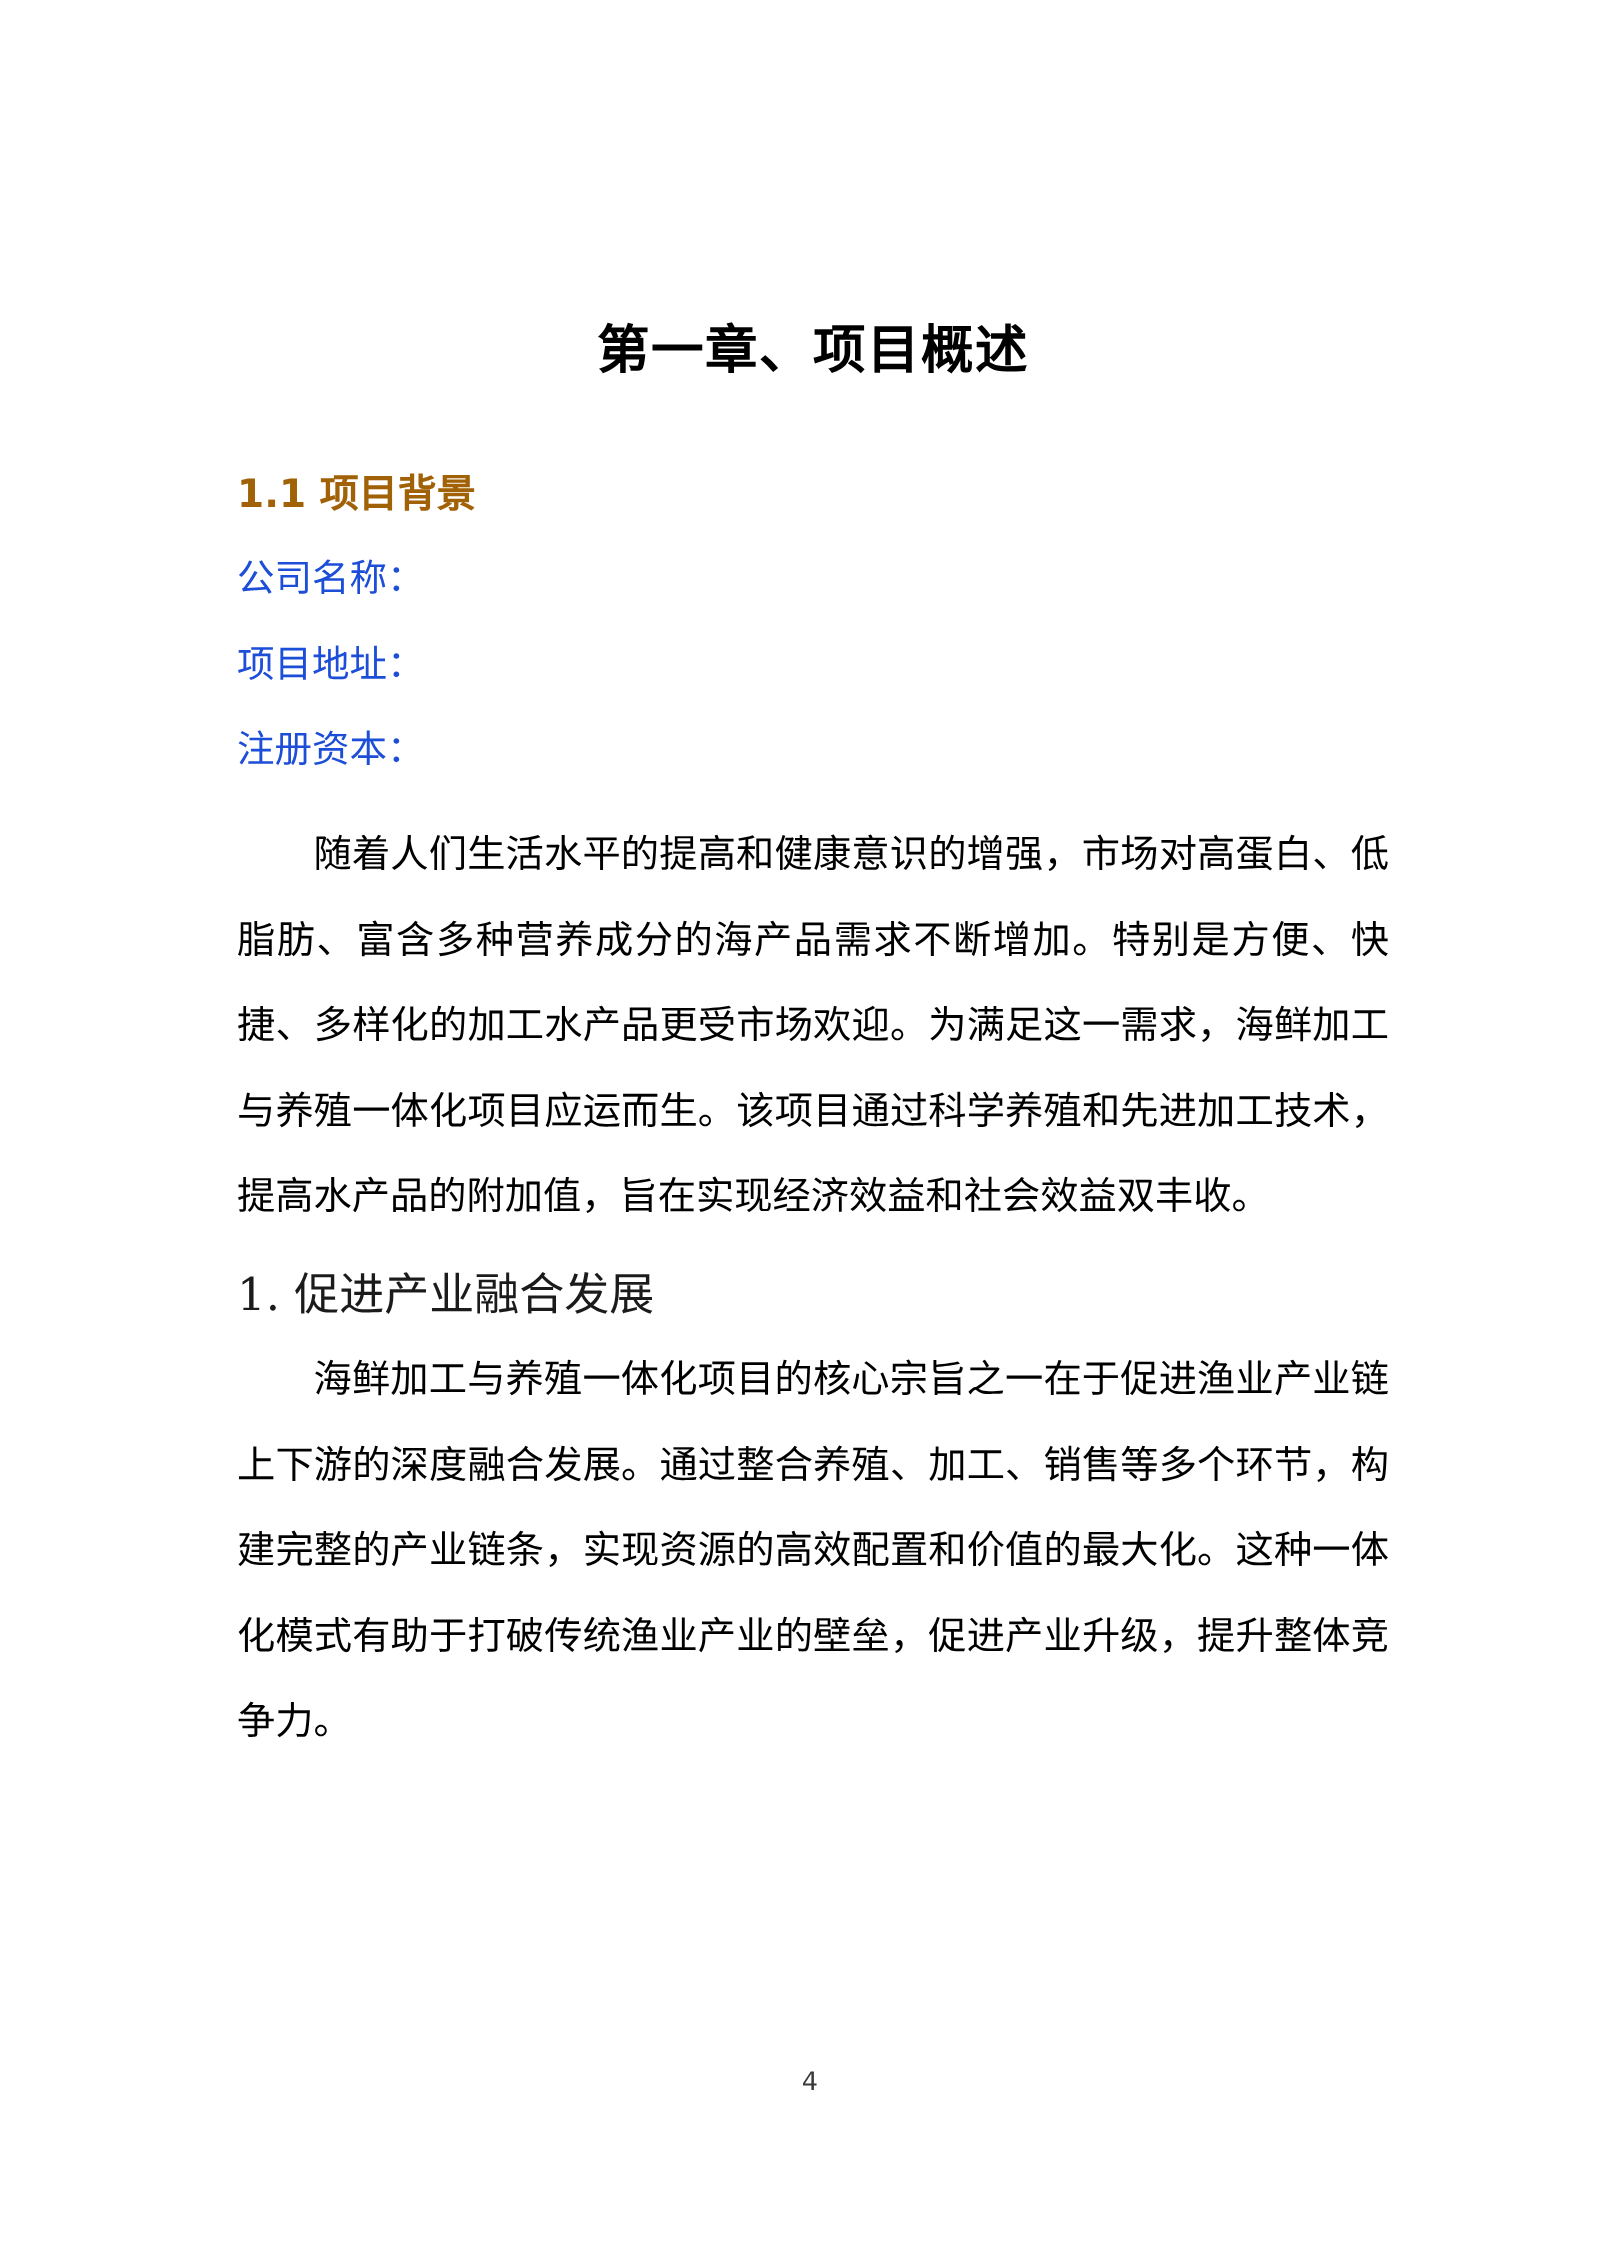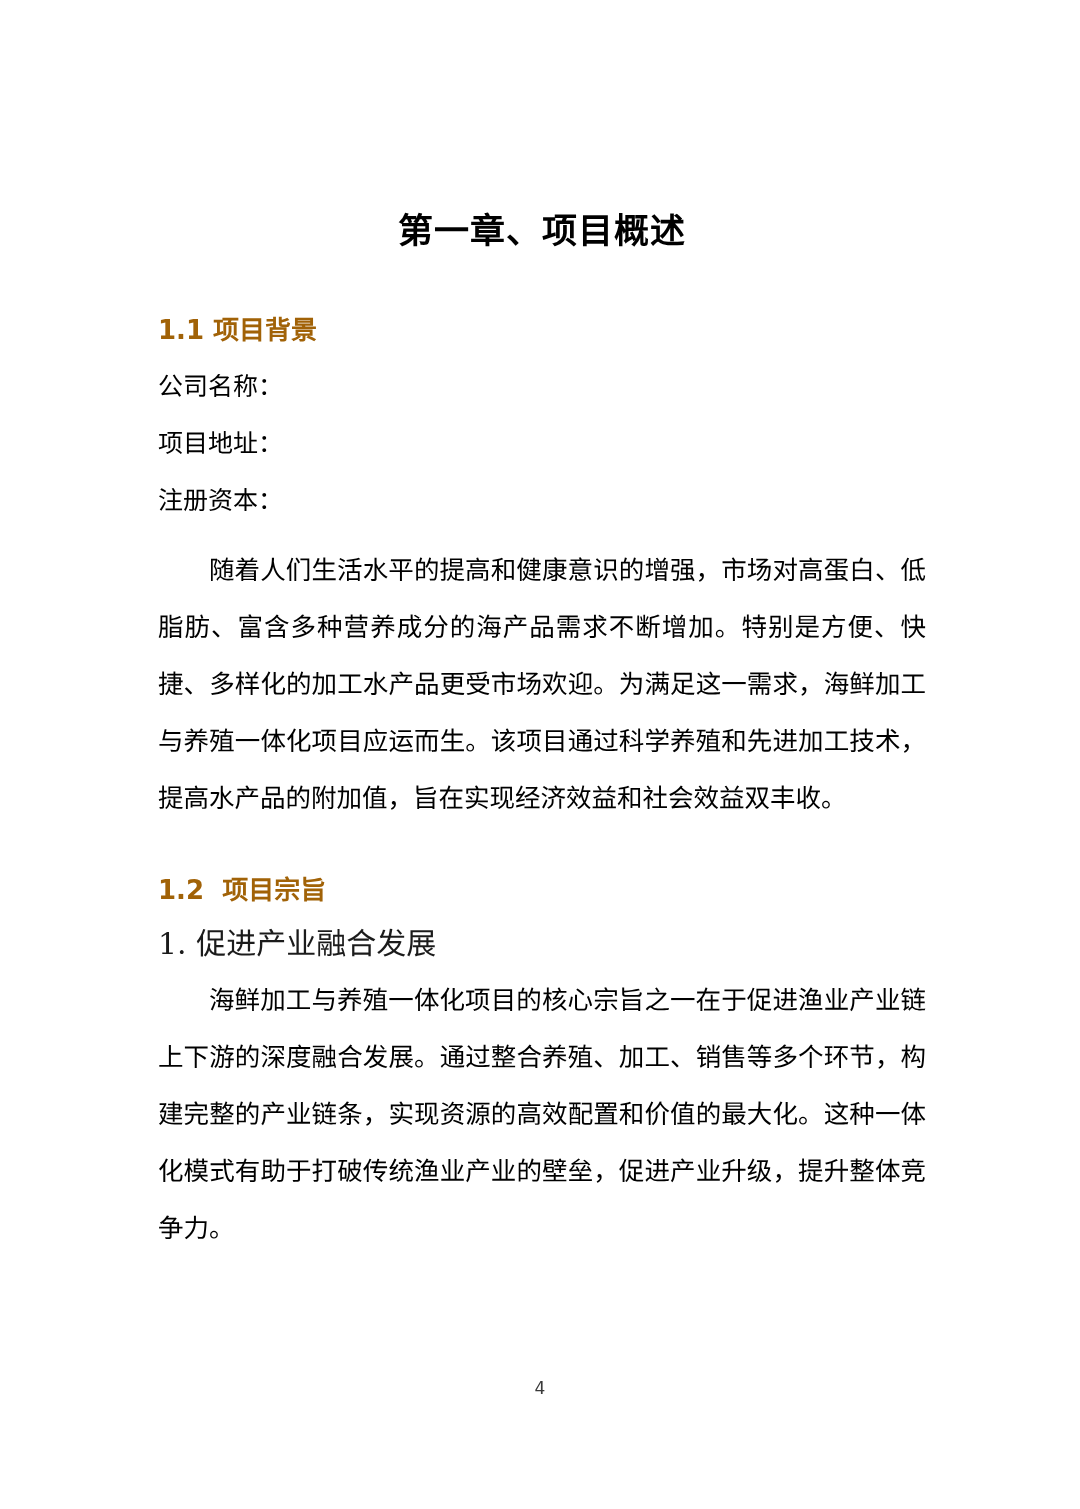--- a/index.html
+++ b/index.html
@@ -27,21 +27,21 @@
     position: absolute;
     left: 158px;
     top: 0;
     width: 768px;
   }
 
   
   .doc-title {
     margin: 0;
     padding: 0;
-    font-family: Liberation Mono, monospace;
+    font-family: Liberation Serif, serif;
     font-weight: 700;
     font-size: 35px;
     line-height: 44px;
     letter-spacing: 1px;
     text-align: center;
     color: #000000;
     padding-top: 212px;
   }
 
   
@@ -59,21 +59,21 @@
 
   .heading-1-1 { padding-top: 57px; }
   .heading-1-2 { padding-top: 46px; }
 
   
   .label-line {
     margin: 0;
     padding: 0;
     font-size: 25px;
     line-height: 57px;
-    color: #000000;
+    color: #1d4ed8;
     text-align: left;
     font-family: Liberation Serif, serif;
   }
   .label-line.first { padding-top: 11px; }
 
   
   .body-para {
     margin: 0;
     padding: 0;
     font-size: 25.5px;
@@ -124,21 +124,20 @@
     <h2 class="section-heading heading-1-1">1.1 项目背景</h2>
 
     <p class="label-line first">公司名称：</p>
 
     <p class="label-line">项目地址：</p>
 
     <p class="label-line">注册资本：</p>
 
     <p class="body-para after-labels">随着人们生活水平的提高和健康意识的增强，市场对高蛋白、低脂肪、富含多种营养成分的海产品需求不断增加。特别是方便、快捷、多样化的加工水产品更受市场欢迎。为满足这一需求，海鲜加工与养殖一体化项目应运而生。该项目通过科学养殖和先进加工技术，提高水产品的附加值，旨在实现经济效益和社会效益双丰收。</p>
 
-    <h2 class="section-heading heading-1-2">1.2  项目宗旨</h2>
 
     <p class="list-line spaced">1. 促进产业融合发展</p>
 
     <p class="body-para tight">海鲜加工与养殖一体化项目的核心宗旨之一在于促进渔业产业链上下游的深度融合发展。通过整合养殖、加工、销售等多个环节，构建完整的产业链条，实现资源的高效配置和价值的最大化。这种一体化模式有助于打破传统渔业产业的壁垒，促进产业升级，提升整体竞争力。</p>
 
 
 
   </div>
 
   <div class="page-number">4</div>

